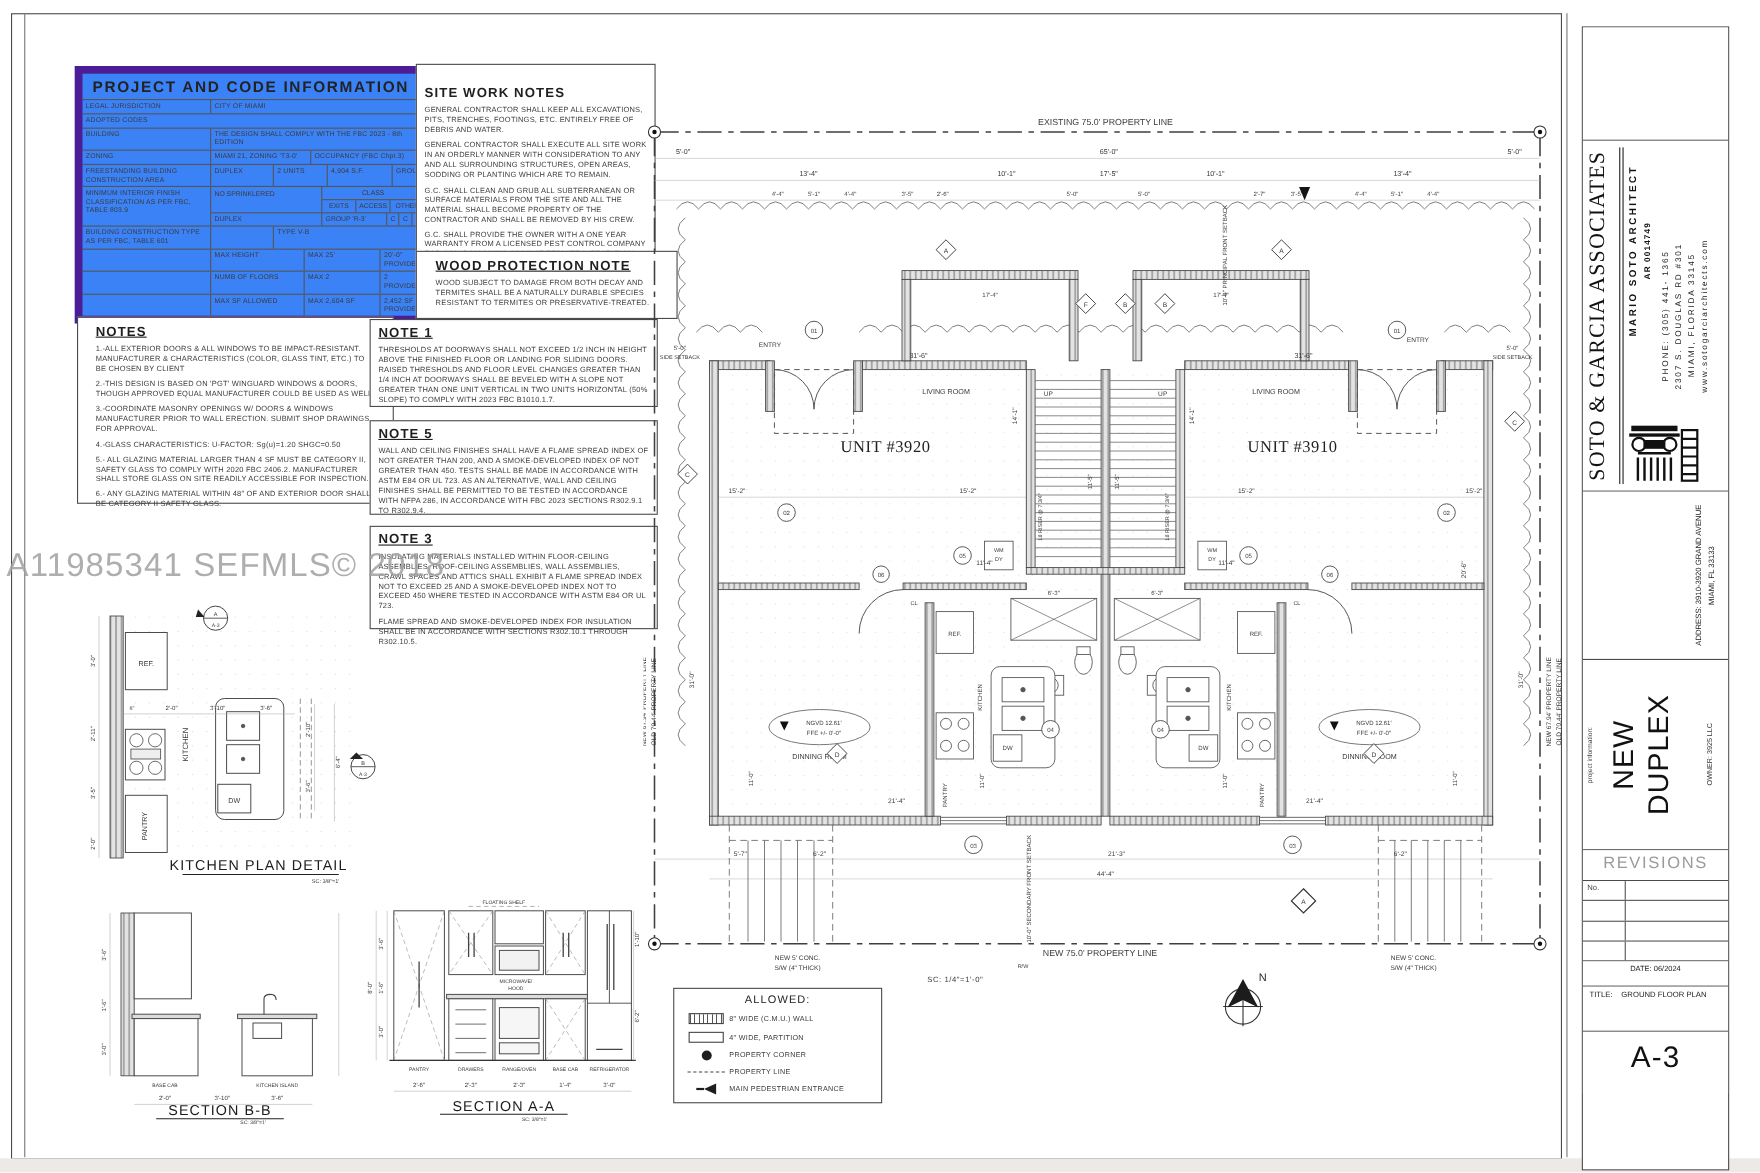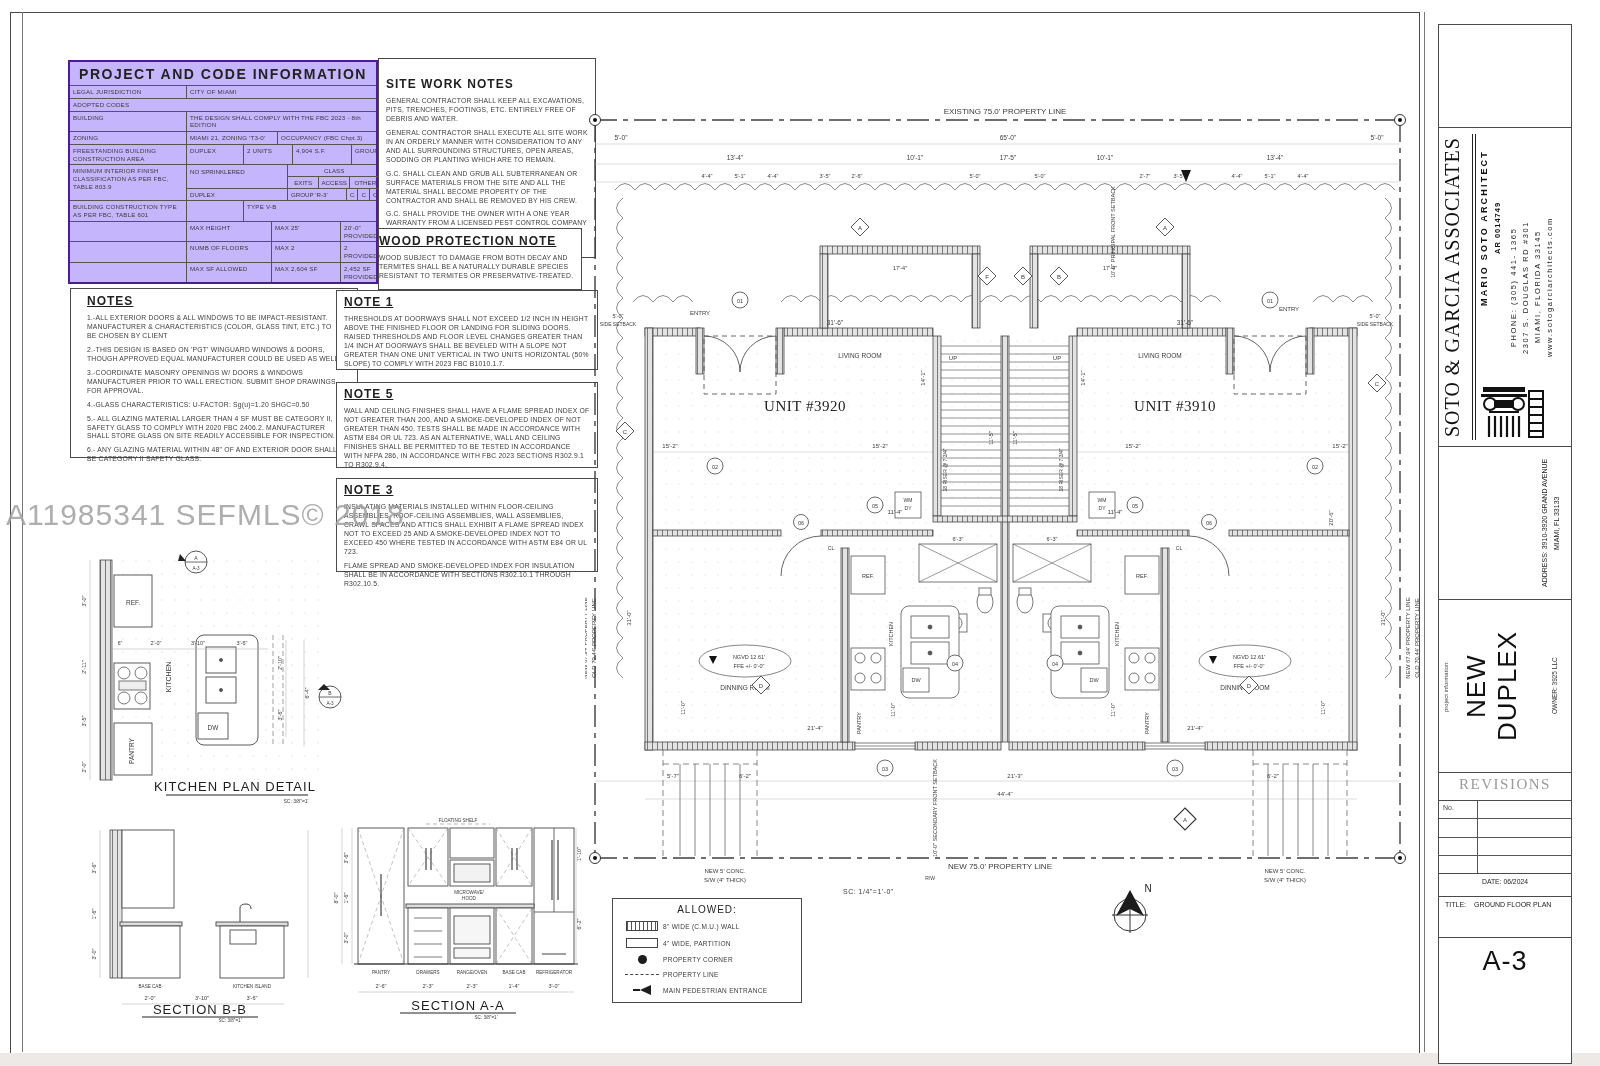--- a/index.html
+++ b/index.html
@@ -11,21 +11,21 @@
   .nt p{margin:0 0 5px 0;}
   .bxttl{font-size:12px;letter-spacing:1px;color:#1f1f1f;margin:0 0 4px 0;font-weight:600;}
   .u{text-decoration:underline;}
   
   .frame{left:10px;top:12px;width:1408px;height:1040px;border:1.5px solid #4a4a4a;}
   .vline{width:1px;background:#777;}
   .gray-bottom{left:0;top:1053px;width:1600px;height:13px;background:#ece9e6;}
   
   .wm{left:6px;top:498px;font-size:30px;letter-spacing:1px;color:#a0a0a0;opacity:.85;z-index:40;}
   
-  .ctab{left:68px;top:60px;width:306px;border:2px solid #4c1d95;background:#c4b5fd;}
+  .ctab{left:68px;top:60px;width:306px;border:7px solid #4c1d95;background:#3b82f6;}
   .ct-title{text-align:center;font-size:14px;letter-spacing:1.5px;font-weight:600;color:#222;padding:4px 0 3px;}
   .ctr{display:flex;border-top:1px solid #555;align-items:stretch;}
   .cc{border-right:1px solid #555;padding:2px 3px;font-size:6.2px;line-height:1.25;letter-spacing:.2px;}
   .cc:last-child{border-right:none;flex:1;}
   .w110{width:110px;flex:none;} .w92{width:92px;flex:none;} .w50{width:50px;flex:none;}
   .w42{width:42px;flex:none;} .w52{width:52px;flex:none;} .w78{width:78px;flex:none;} .w62{width:62px;flex:none;}
   .r6right{flex:1;display:flex;flex-direction:column;}
   .r6a{display:flex;flex:1;}
   .r6aleft{width:94px;border-right:1px solid #555;padding:3px;font-size:6.2px;}
   .classbox{flex:1;display:flex;flex-direction:column;}
@@ -64,21 +64,21 @@
   .ar-num{left:54px;width:11px;font-size:7.5px;font-weight:700;letter-spacing:1px;color:#111;}
   .tb-line{font-size:7.5px;letter-spacing:1.6px;color:#222;width:11px;}
   .seal-label{position:absolute;top:4px;left:6px;font-size:6.5px;color:#444;}
   .seal-name{position:absolute;top:16px;left:5px;font-size:19px;line-height:1.05;color:#151515;letter-spacing:.5px;}
   .sig{position:absolute;top:17px;left:64px;font-size:6.8px;line-height:1.3;color:#222;}
   .proj-label{left:4px;width:9px;font-size:6px;color:#444;}
   .proj-name{left:22px;width:44px;font-size:26px;letter-spacing:1px;color:#111;}
   .owner{left:112px;width:10px;font-size:6.5px;color:#333;}
   .addr1{left:102px;width:11px;font-size:7px;color:#222;}
   .addr2{left:114px;width:10px;font-size:7px;color:#222;}
-  .rev{font-size:15px;letter-spacing:1.5px;color:#9a9a9a;text-align:center;padding-top:3px;font-family:Liberation Serif, serif;}
+  .rev{font-size:15px;letter-spacing:1.5px;color:#9a9a9a;text-align:center;padding-top:3px;}
   .revtab{display:flex;flex-direction:column;}
   .revrow{display:flex;flex:1;border-top:1px solid #555;}
   .revrow:first-child{border-top:none;}
   .revno{width:34px;border-right:1px solid #555;font-size:7px;padding:3px 0 0 4px;color:#444;}
   .daterow{font-size:6.8px;text-align:center;padding-top:4px;color:#222;}
   .titlerow{font-size:7px;padding:4px 0 0 6px;color:#222;}
   .sheet{font-size:27px;text-align:center;letter-spacing:1px;color:#111;padding-top:8px;}
   
   svg text{fill:#3b3b3b;font-family:"Liberation Sans",sans-serif;text-anchor:middle;}
   .t45{font-size:4.6px;} .t5{font-size:5px;} .t55{font-size:5.5px;} .t6{font-size:6px;}
@@ -170,21 +170,21 @@
 </div>
 
 <div class="abs box nt" style="left:378px;top:58px;width:202px;height:162px;padding:18px 7px">
   <div class="bxttl">SITE WORK NOTES</div>
   <p>GENERAL CONTRACTOR SHALL KEEP ALL EXCAVATIONS, PITS, TRENCHES, FOOTINGS, ETC. ENTIRELY FREE OF DEBRIS AND WATER.</p>
   <p>GENERAL CONTRACTOR SHALL EXECUTE ALL SITE WORK IN AN ORDERLY MANNER WITH CONSIDERATION TO ANY AND ALL SURROUNDING STRUCTURES, OPEN AREAS, SODDING OR PLANTING WHICH ARE TO REMAIN.</p>
   <p>G.C. SHALL CLEAN AND GRUB ALL SUBTERRANEAN OR SURFACE MATERIALS FROM THE SITE AND ALL THE MATERIAL SHALL BECOME PROPERTY OF THE CONTRACTOR AND SHALL BE REMOVED BY HIS CREW.</p>
   <p>G.C. SHALL PROVIDE THE OWNER WITH A ONE YEAR WARRANTY FROM A LICENSED PEST CONTROL COMPANY FOR SOIL POISONING AGAINST TERMITE INFESTATION.</p>
 </div>
 
-<div class="abs box nt" style="left:378px;top:228px;width:202px;height:50px;padding:5px 0">
+<div class="abs box nt" style="left:378px;top:228px;width:202px;height:50px;padding:5px 17px">
   <div class="bxttl u">WOOD PROTECTION NOTE</div>
   <p>WOOD SUBJECT TO DAMAGE FROM BOTH DECAY AND TERMITES SHALL BE A NATURALLY DURABLE SPECIES RESISTANT TO TERMITES OR PRESERVATIVE-TREATED.</p>
 </div>
 
 <div class="abs box nt" style="left:70px;top:288px;width:254px;height:158px;padding:5px 16px">
   <div class="bxttl u">NOTES</div>
   <p>1.-ALL EXTERIOR DOORS &amp; ALL WINDOWS TO BE IMPACT-RESISTANT. MANUFACTURER &amp; CHARACTERISTICS (COLOR, GLASS TINT, ETC.) TO BE CHOSEN BY CLIENT</p>
   <p>2.-THIS DESIGN IS BASED ON 'PGT' WINGUARD WINDOWS &amp; DOORS, THOUGH APPROVED EQUAL MANUFACTURER COULD BE USED AS WELL.</p>
   <p>3.-COORDINATE MASONRY OPENINGS W/ DOORS &amp; WINDOWS MANUFACTURER PRIOR TO WALL ERECTION. SUBMIT SHOP DRAWINGS FOR APPROVAL.</p>
   <p>4.-GLASS CHARACTERISTICS: U-FACTOR: Sg(u)=1.20   SHGC=0.50</p>

